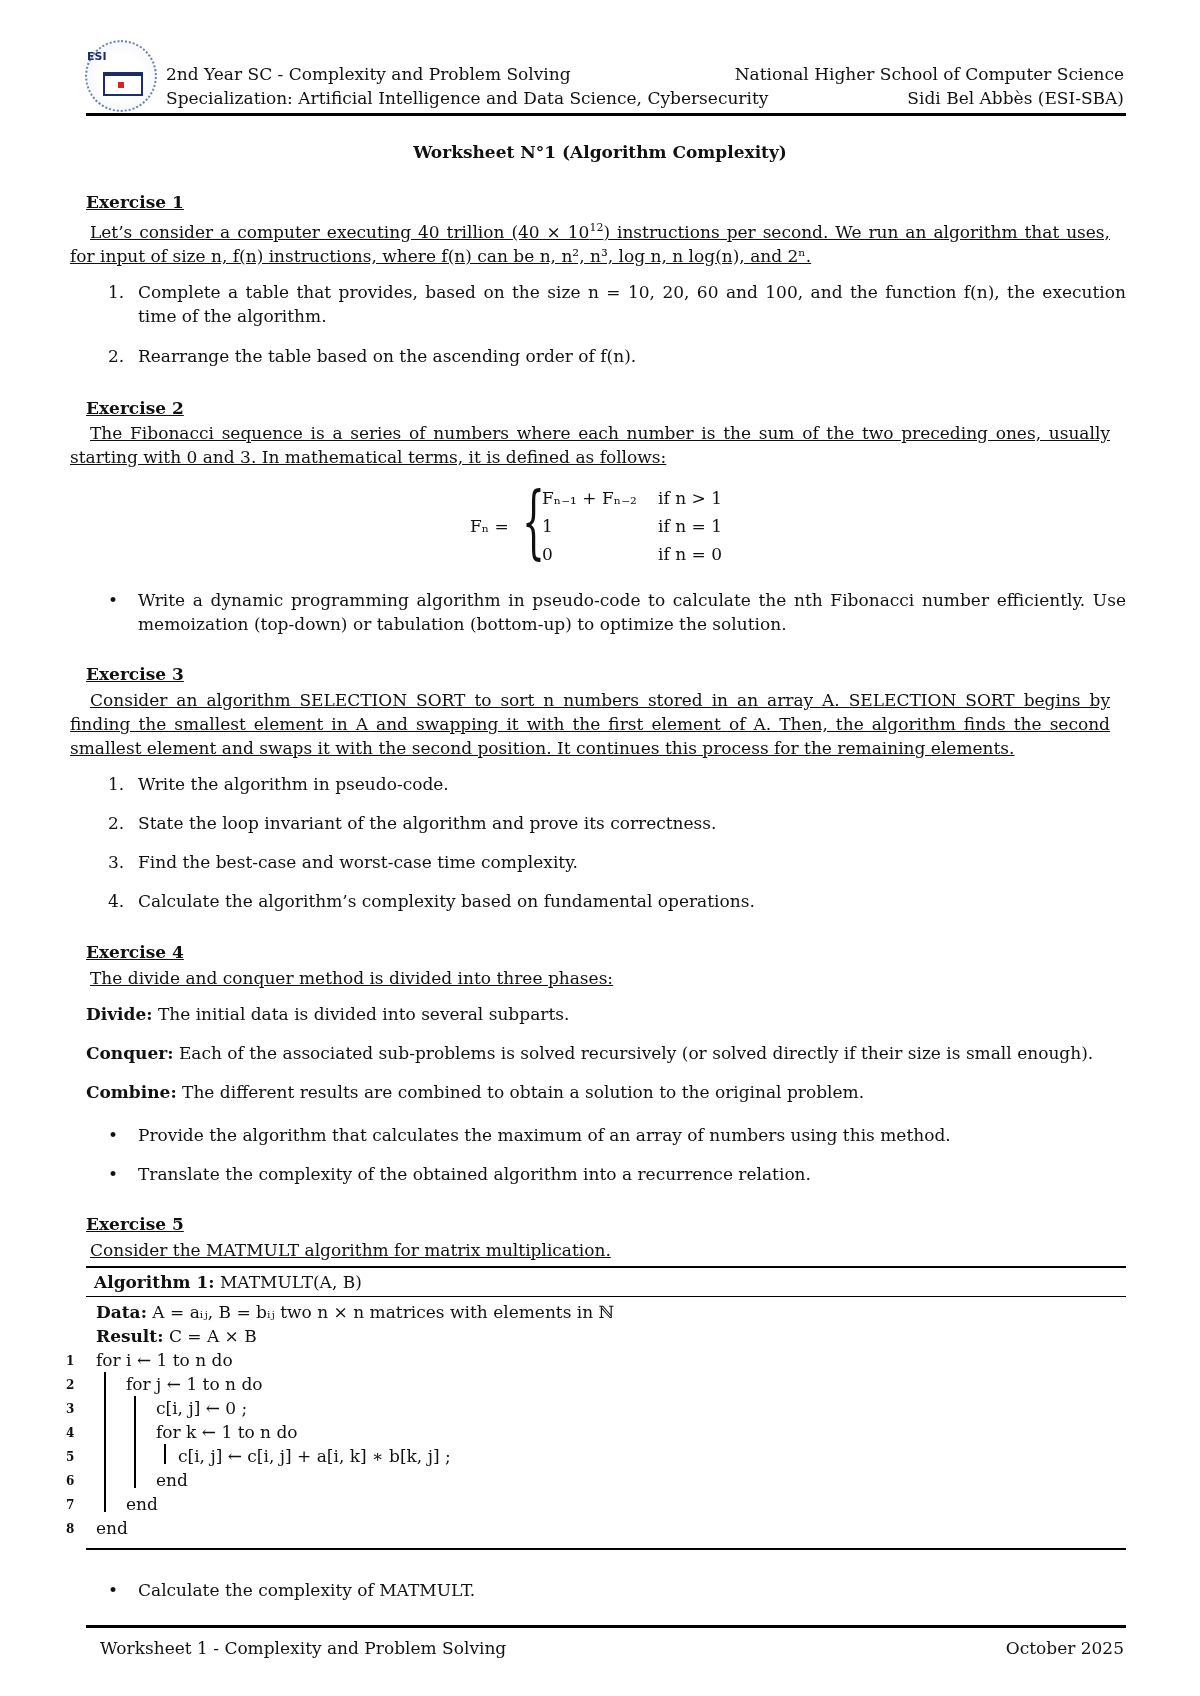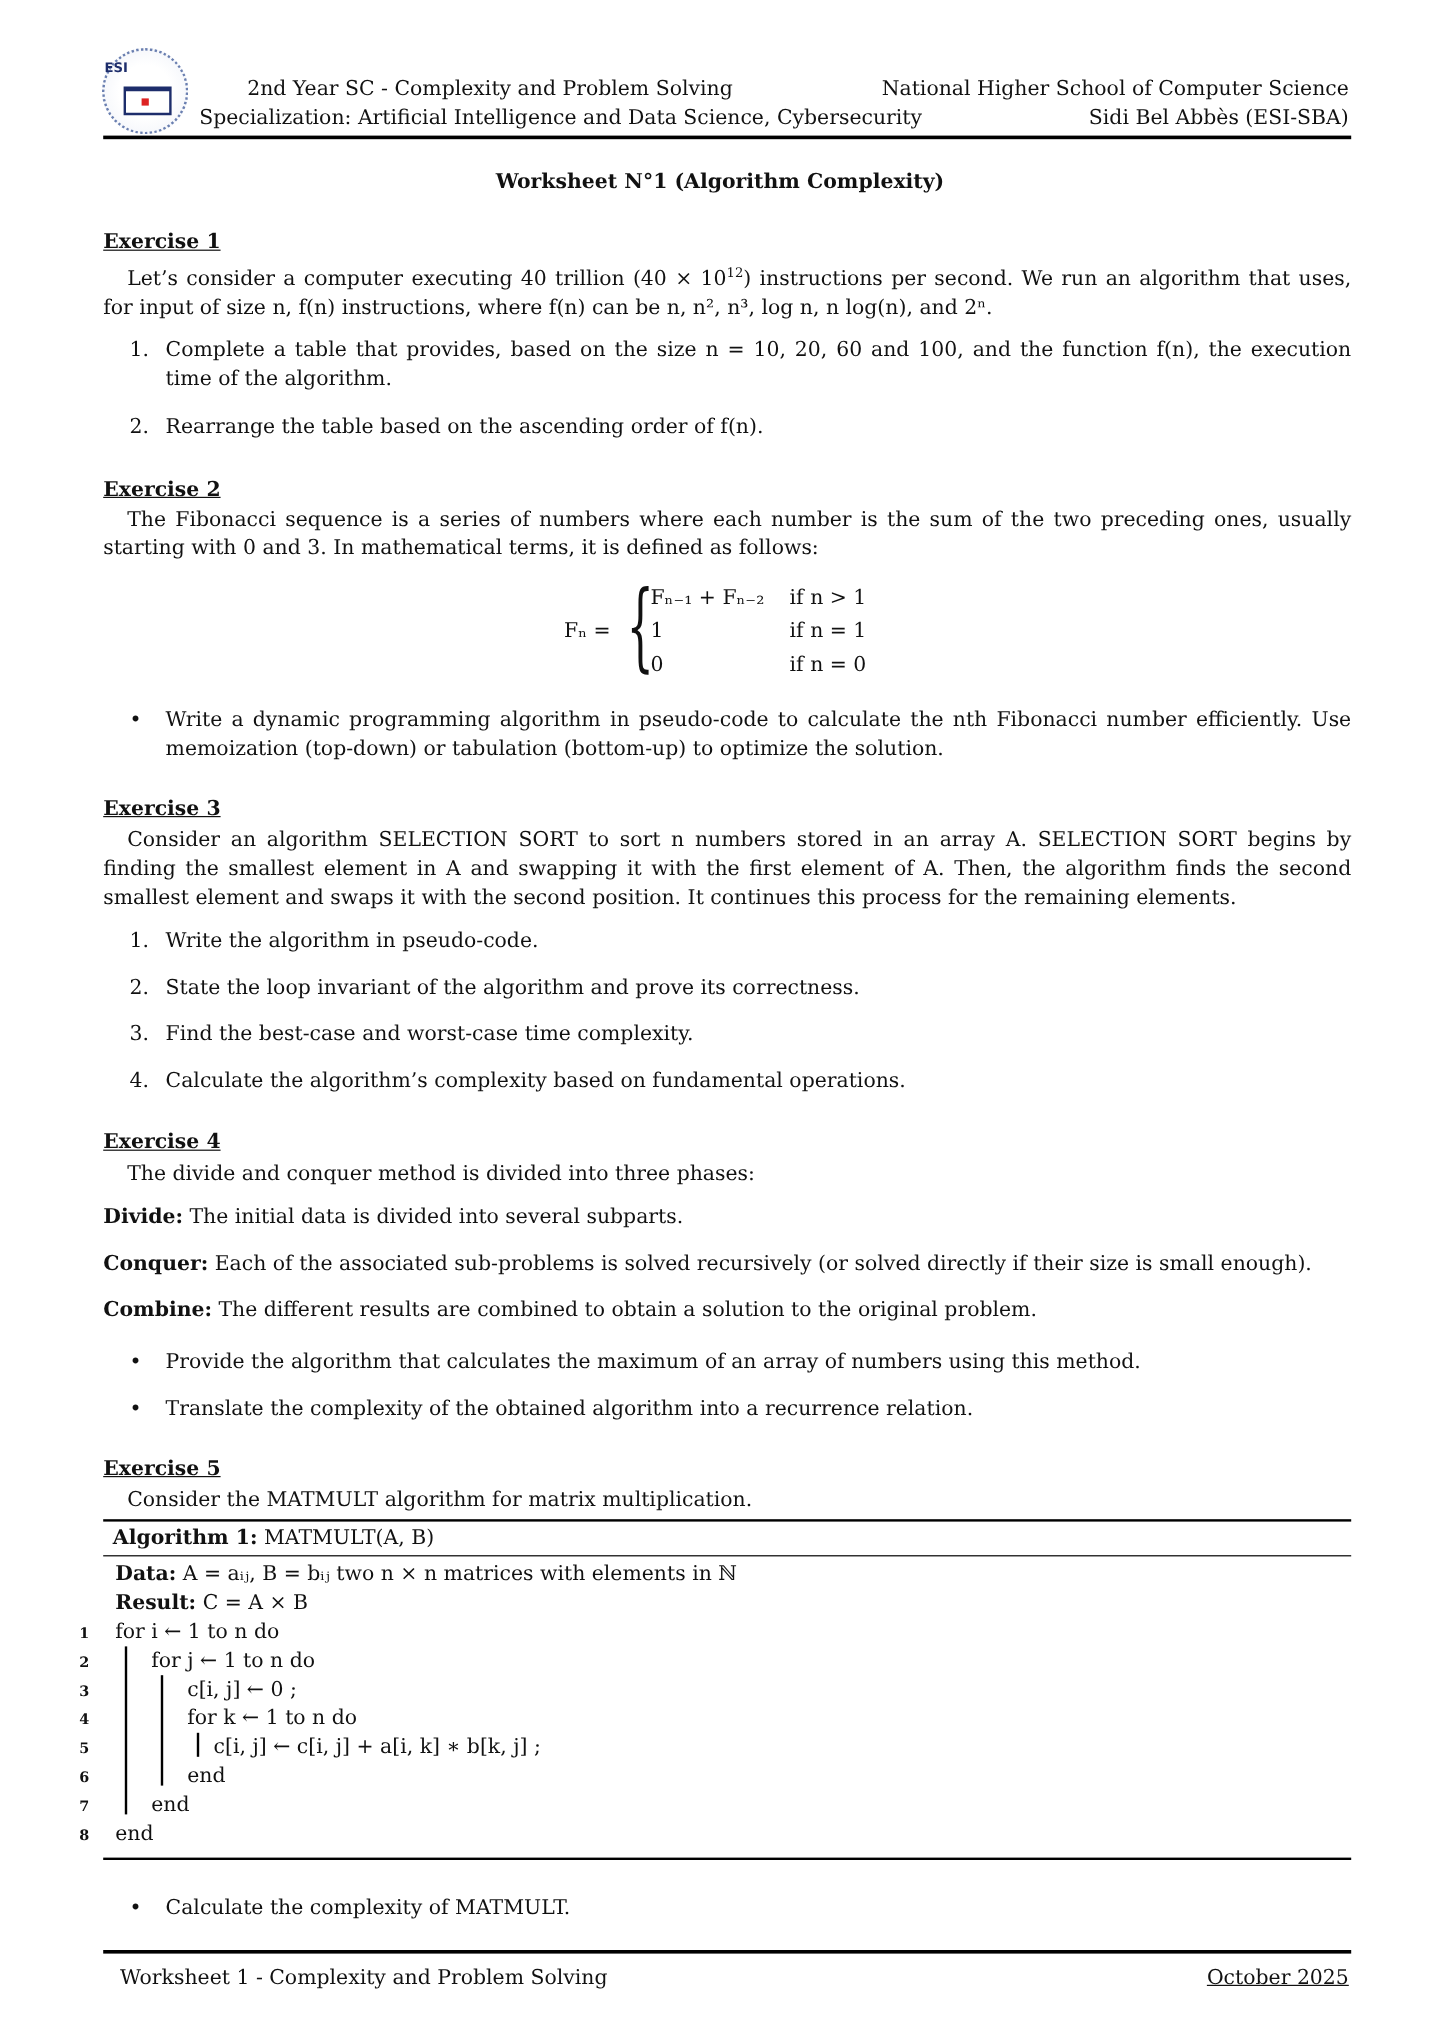--- a/index.html
+++ b/index.html
@@ -2,28 +2,28 @@
 <html><head>
 <meta charset="utf-8">
 <style>
   html, body { margin:0; padding:0; background:#ffffff; }
   body { width:1200px; height:1696px; position:relative; font-family:"DejaVu Serif", serif; color:#111; font-size:17px; overflow:hidden; }
   .abs { position:absolute; }
   .logo { left:85px; top:40px; width:68px; height:68px; border-radius:50%; border:2px dotted #6a7fb0; background:radial-gradient(circle at 50% 50%, #ffffff 45%, #eef1f8 100%); }
   .logo .t { position:absolute; left:0; right:0; top:8px; text-align:left; font-size:11px; font-weight:bold; color:#1d2d6b; font-family:"DejaVu Sans", sans-serif; }
   .logo .b { position:absolute; left:16px; top:30px; width:36px; height:18px; border:2px solid #1d2d6b; border-top:4px solid #1d2d6b; }
   .logo .r { position:absolute; left:31px; top:40px; width:6px; height:6px; background:#d22; }
-  .hdr-l1 { left:166px; top:64px; font-size:17px;margin-left:40px; }
+  .hdr-l1 { left:166px; top:64px; font-size:17px; }
   .hdr-l2 { left:166px; top:88px; font-size:17px; }
   .hdr-r1 { right:76px; top:64px; font-size:17px; text-align:right; }
   .hdr-r2 { right:76px; top:88px; font-size:17px; text-align:right; }
   .rule-top { left:86px; top:113px; width:1040px; height:3px; background:#000; }
   .title { left:0; width:1200px; top:142px; text-align:center; font-weight:bold; font-size:17px; }
   .ex-h { left:86px; font-weight:bold; text-decoration:underline; font-size:17px; }
-  .p { left:86px; width:1040px; line-height:24px; text-align:justify; }
+  .p { left:70px; width:1040px; line-height:24px; text-align:justify;text-decoration:underline; }
   .indent { text-indent:20px; }
   .li { left:108px; width:1018px; line-height:24px; }
   .li .n { position:absolute; left:0; width:28px; }
   .li .tx { position:absolute; left:30px; width:988px; text-align:justify; }
   .sc { font-variant:small-caps; }
   sup { font-size:11px; }
   .formula { left:470px; top:486px; width:300px; height:84px; font-size:17px; }
   .formula .lhs { position:absolute; left:0; top:30px; }
   .formula .brace { position:absolute; left:52px; top:-4px; font-size:80px; line-height:80px; font-weight:100; transform:scaleX(0.45); transform-origin:left; }
   .formula .row { position:absolute; left:72px; }
@@ -34,21 +34,21 @@
   .algo-mid { left:86px; top:1296px; width:1040px; height:1px; background:#000; }
   .algo-bot { left:86px; top:1548px; width:1040px; height:2px; background:#000; }
   .algo-title { left:94px; top:1272px; }
   .code { left:66px; width:1000px; font-size:17px; }
   .code .ln { position:absolute; left:0; width:16px; font-size:12px; font-weight:bold; top:4px; }
   .code .cx { position:absolute; }
   .vbar { position:absolute; width:2px; background:#000; }
   .rule-foot { left:86px; top:1625px; width:1040px; height:3px; background:#000; }
   .foot-l { left:100px; top:1638px; }
   .foot-m { left:558px; top:1696px; font-weight:bold; }
-  .foot-r { right:76px; top:1638px;text-decoration:underline; }
+  .foot-r { right:76px; top:1638px; }
 </style>
 </head>
 <body>
 
 <div class="abs logo">
   <div class="t">ESI</div>
   <div class="b"></div>
   <div class="r"></div>
 </div>
 <div class="abs hdr-l1">2nd Year SC - Complexity and Problem Solving</div>

